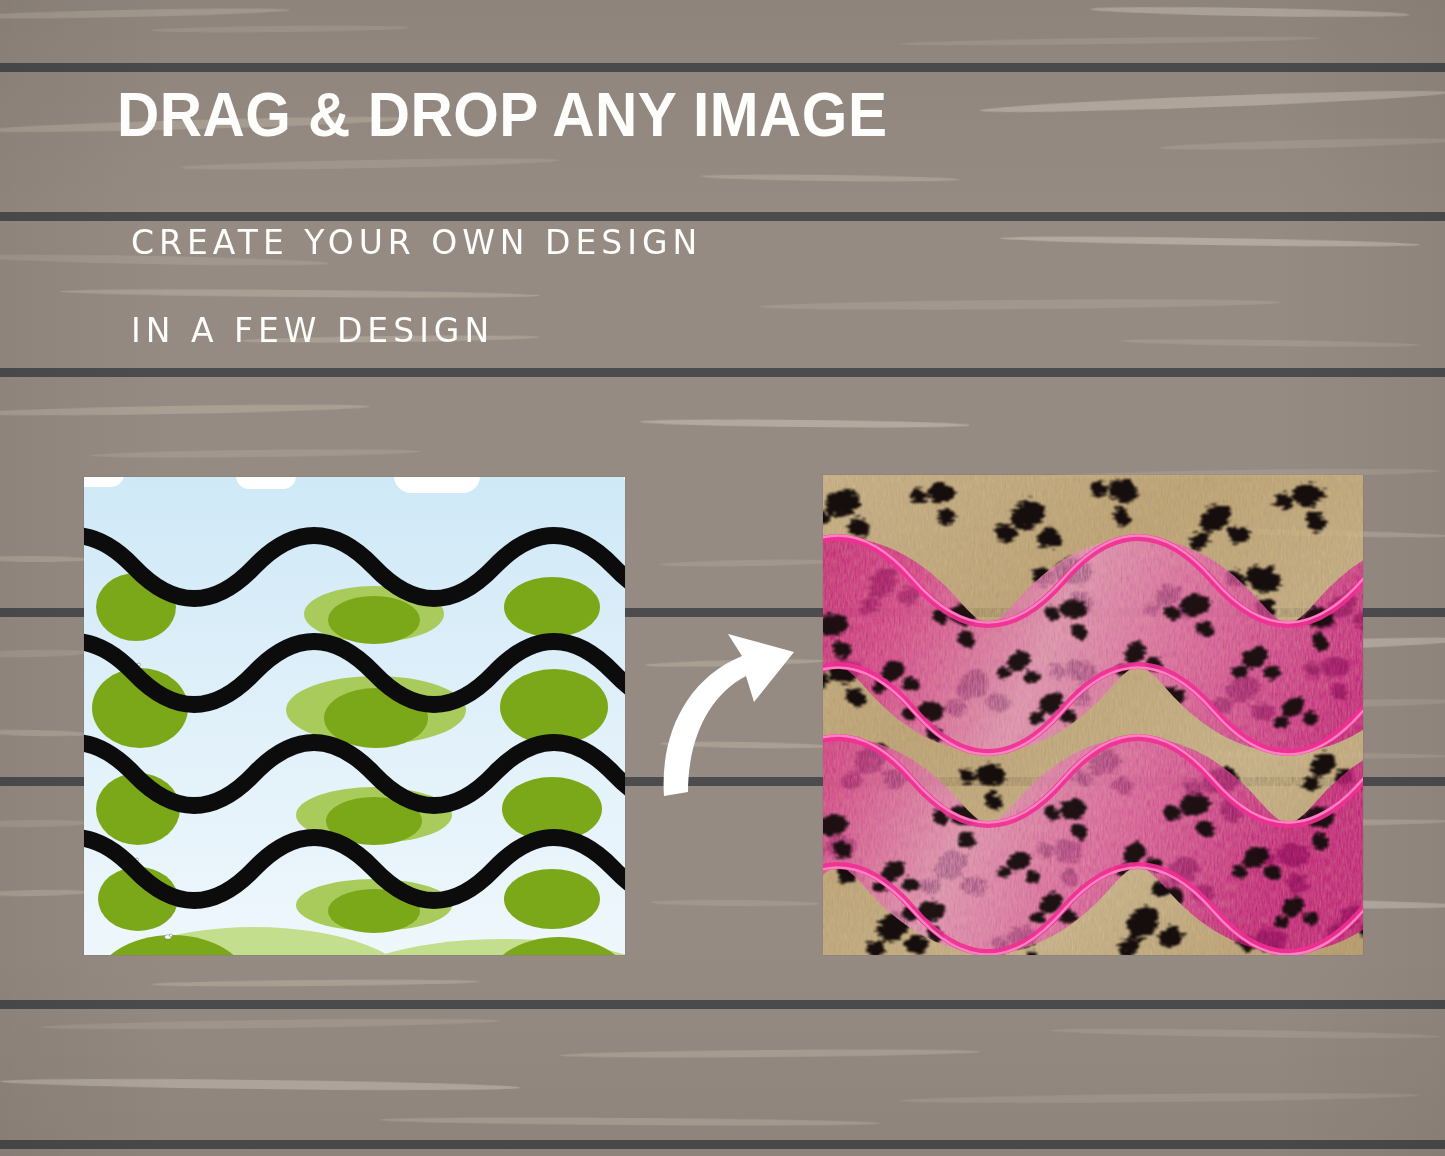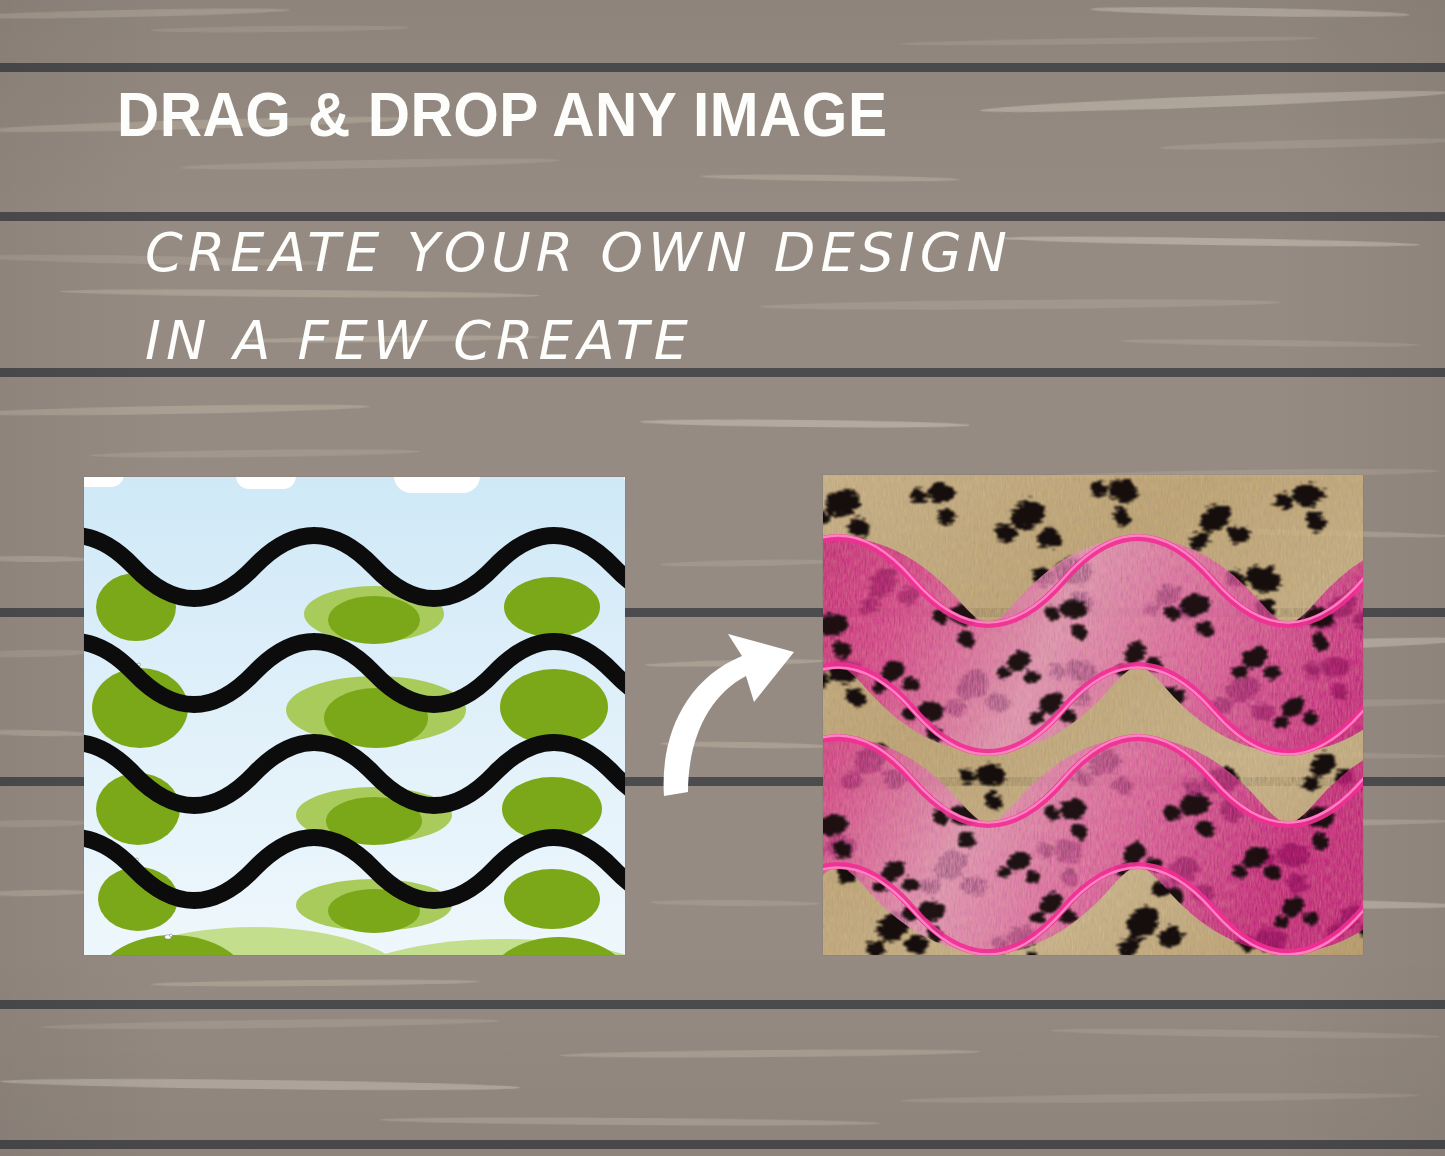--- a/index.html
+++ b/index.html
@@ -56,29 +56,28 @@
     font-weight: 700;
     font-size: 63px;
     line-height: 1;
     letter-spacing: 0.5px;
     transform: scaleX(0.93);
     transform-origin: left top;
     white-space: nowrap;
   }
   .subline {
     position: absolute;
-    left: 145px;
+    left: 131px;
     color: #fdfdfb;
     font-family: "DejaVu Sans", sans-serif;
     font-weight: 400;
-    font-size: 54px;
+    font-size: 33px;
     line-height: 1;
     letter-spacing: 5px;
     white-space: nowrap;
-    font-style: italic;
   }
   .subline.l1 { top: 226px; }
   .subline.l2 { top: 314px; }
 
   
   .brand {
     position: absolute;
     left: 0;
     top: 1046px;
     width: 100%;
@@ -182,21 +181,21 @@
   <div class="plank-line" style="top:368px;"></div>
   <div class="plank-line" style="top:608px;"></div>
   <div class="plank-line" style="top:777px;"></div>
   <div class="plank-line" style="top:1000px;"></div>
   <div class="plank-line" style="top:1140px;"></div>
 
   <div class="wood-shade"></div>
 
   <div class="headline">DRAG &amp; DROP ANY IMAGE</div>
   <div class="subline l1">CREATE YOUR OWN DESIGN</div>
-  <div class="subline l2">IN A FEW CREATE</div>
+  <div class="subline l2">IN A FEW DESIGN</div>
 
   <div class="panel" id="panel-before">
     <svg viewBox="0 0 541 478" preserveAspectRatio="none">
       <defs>
         <linearGradient id="skyGrad" x1="0" y1="0" x2="0" y2="1">
           <stop offset="0%" stop-color="#cfe9f7"></stop>
           <stop offset="55%" stop-color="#e2f1fa"></stop>
           <stop offset="100%" stop-color="#eef7fc"></stop>
         </linearGradient>
 

